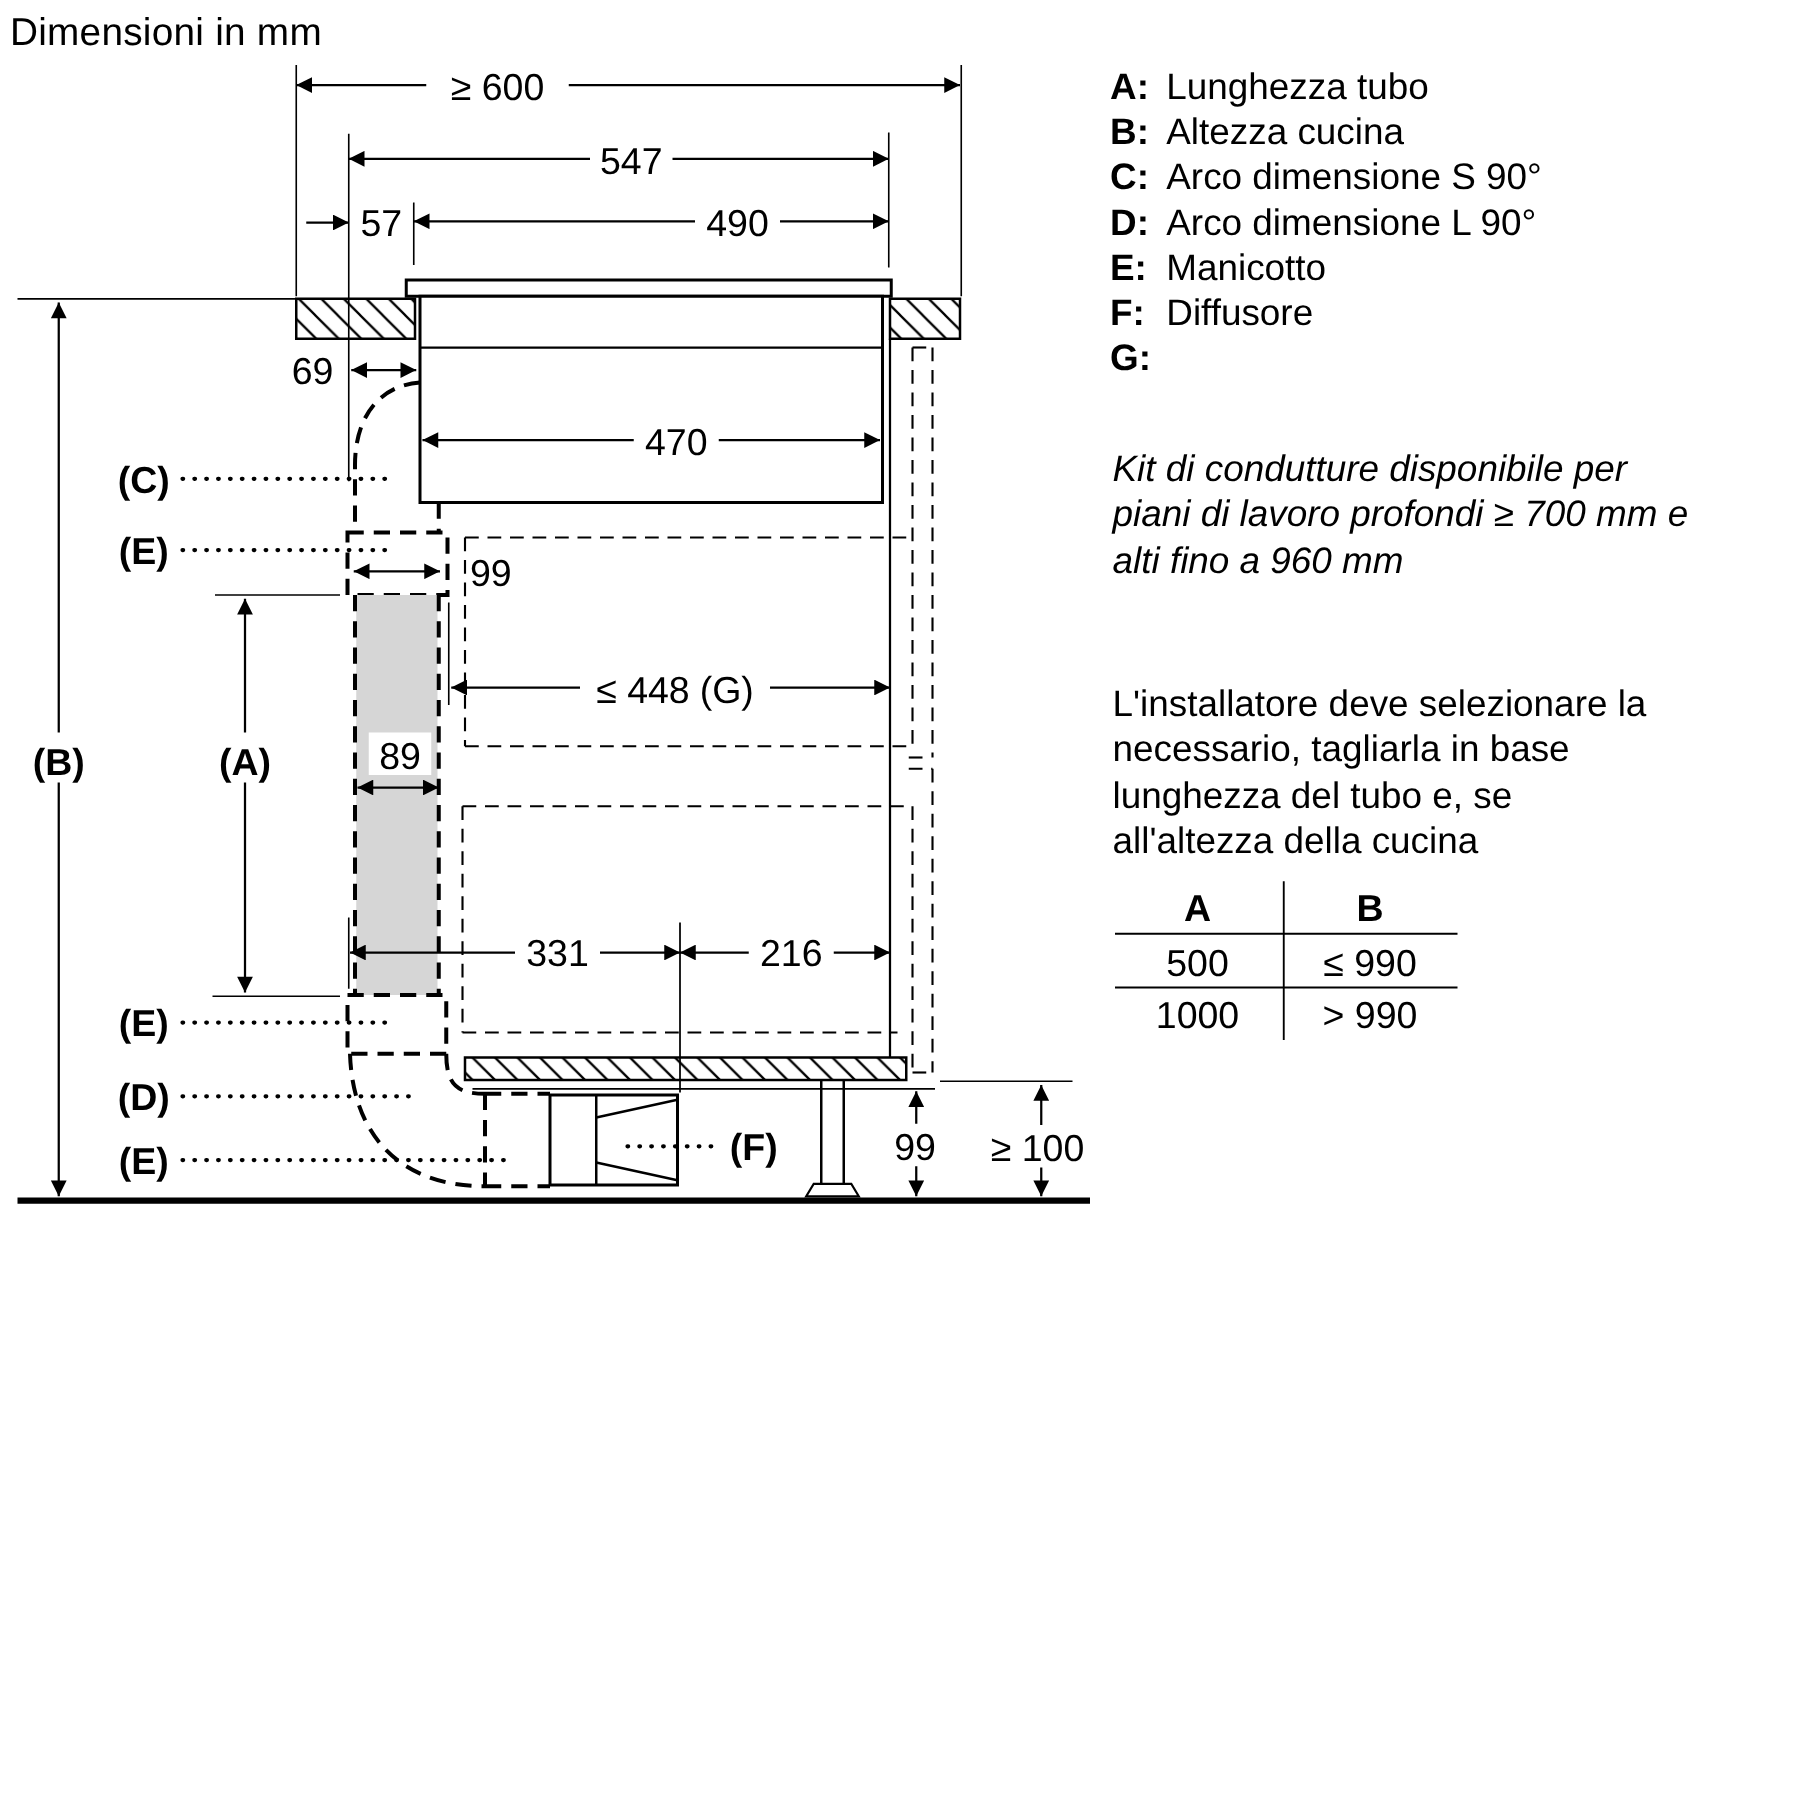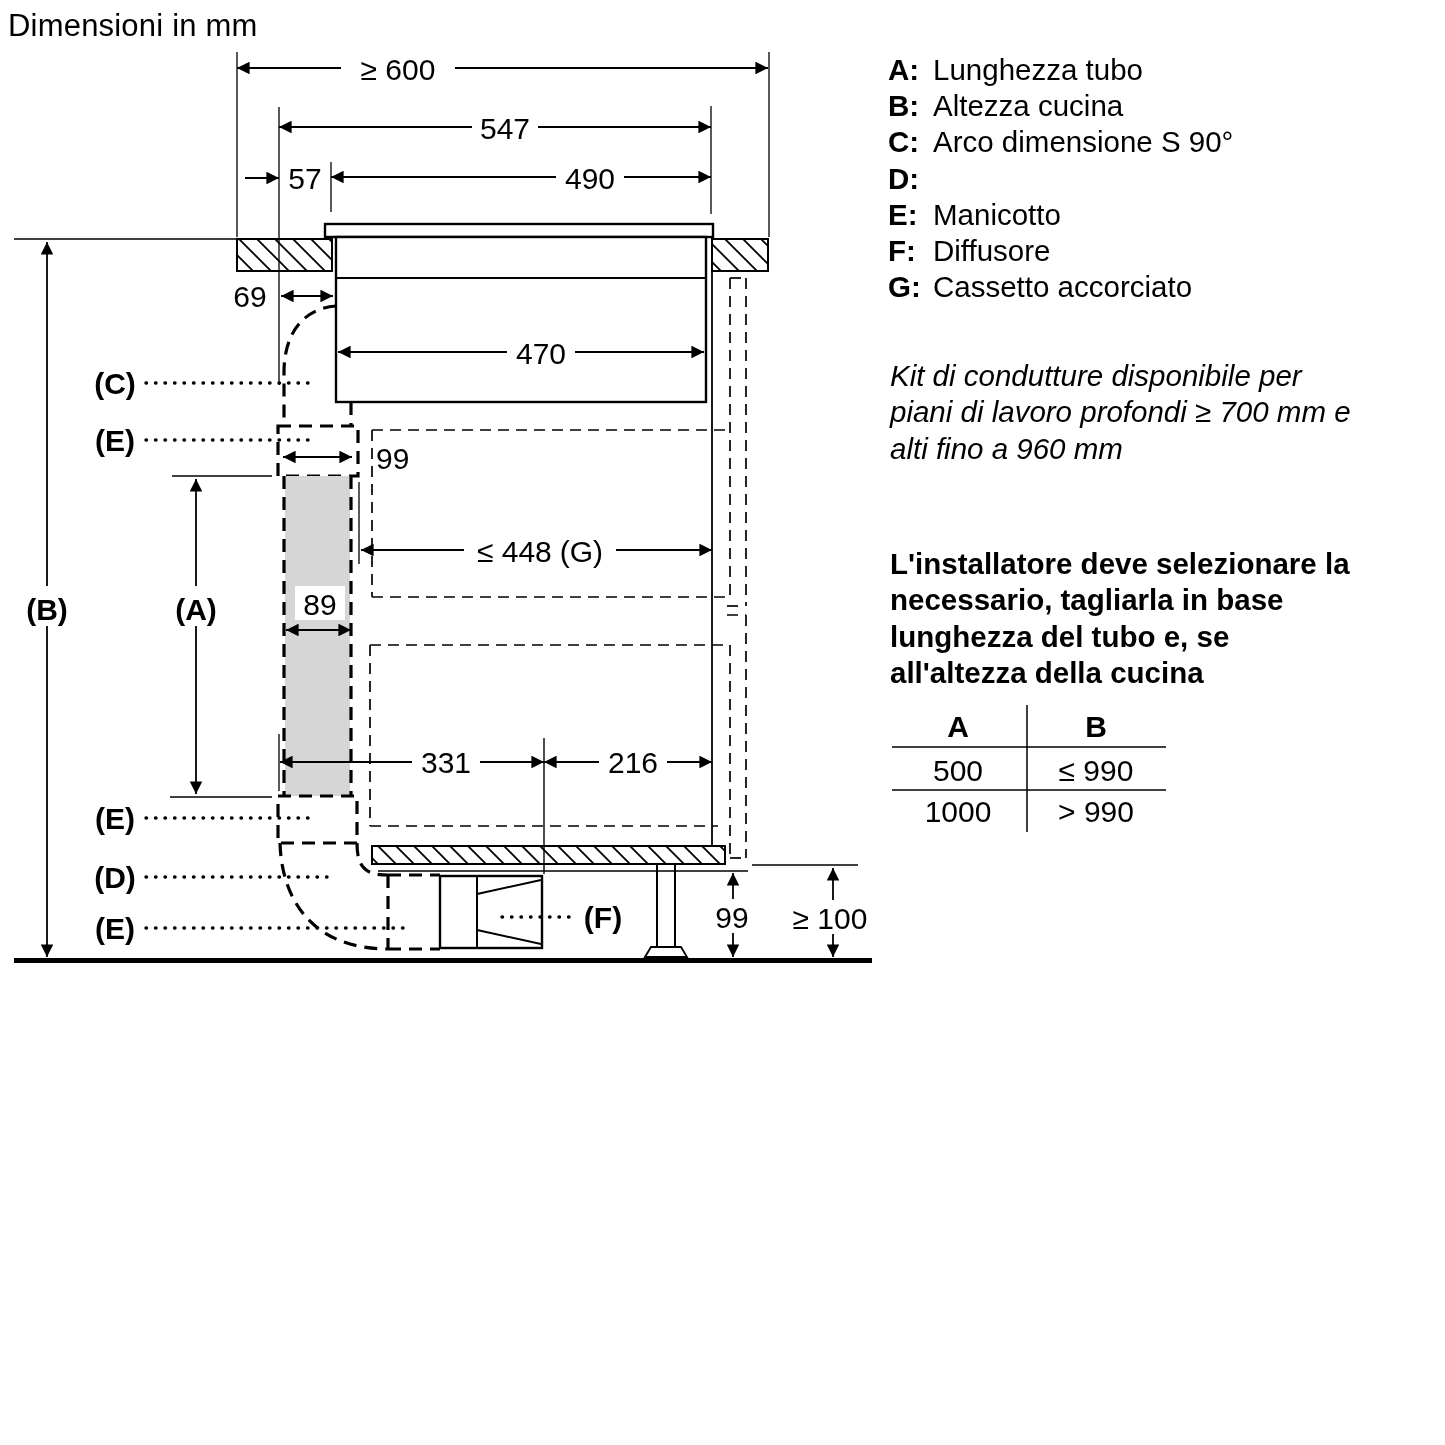--- a/index.html
+++ b/index.html
@@ -6,21 +6,21 @@
   .canvas{
     position:relative;width:1445px;height:1445px;background:#fff;
     font-family:"Liberation Sans","DejaVu Sans",sans-serif;color:#000;overflow:hidden;
   }
   .page-title{position:absolute;left:8px;top:8px;font-size:31px;letter-spacing:0.2px;}
   .legend{position:absolute;left:888px;top:52px;font-size:29.5px;line-height:36.2px;}
   .legend .row{display:flex;}
   .legend .key{font-weight:bold;width:45px;flex:0 0 45px;}
   .note{position:absolute;left:890px;font-size:29.5px;line-height:36.4px;}
   .note-kit{top:358px;font-style:italic;}
-  .note-installer{top:546px;font-weight:bold;}
+  .note-installer{top:546px;}
   svg{position:absolute;left:0;top:0;}
   svg text{font-family:"Liberation Sans","DejaVu Sans",sans-serif;font-size:30px;fill:#000;}
   svg text.b{font-weight:bold;}
 </style>
 </head>
 <body>
 
 <div class="canvas">
 
   <div class="page-title">Dimensioni in mm</div>
@@ -216,32 +216,32 @@
     <div class="row">
         <span class="key">B:</span>
         <span>Altezza cucina</span>
       </div>
     <div class="row">
         <span class="key">C:</span>
         <span>Arco dimensione S 90°</span>
       </div>
     <div class="row">
         <span class="key">D:</span>
+        <span>Arco dimensione L 90°</span>
       </div>
     <div class="row">
         <span class="key">E:</span>
         <span>Manicotto</span>
       </div>
     <div class="row">
         <span class="key">F:</span>
         <span>Diffusore</span>
       </div>
     <div class="row">
         <span class="key">G:</span>
-        <span>Cassetto accorciato</span>
       </div>
   </div>
 
   <div class="note note-kit">
     <div>Kit di condutture disponibile per</div>
     <div>piani di lavoro profondi ≥ 700 mm e</div>
     <div>alti fino a 960 mm</div>
   </div>
   <div class="note note-installer">
     <div>L'installatore deve selezionare la</div>

